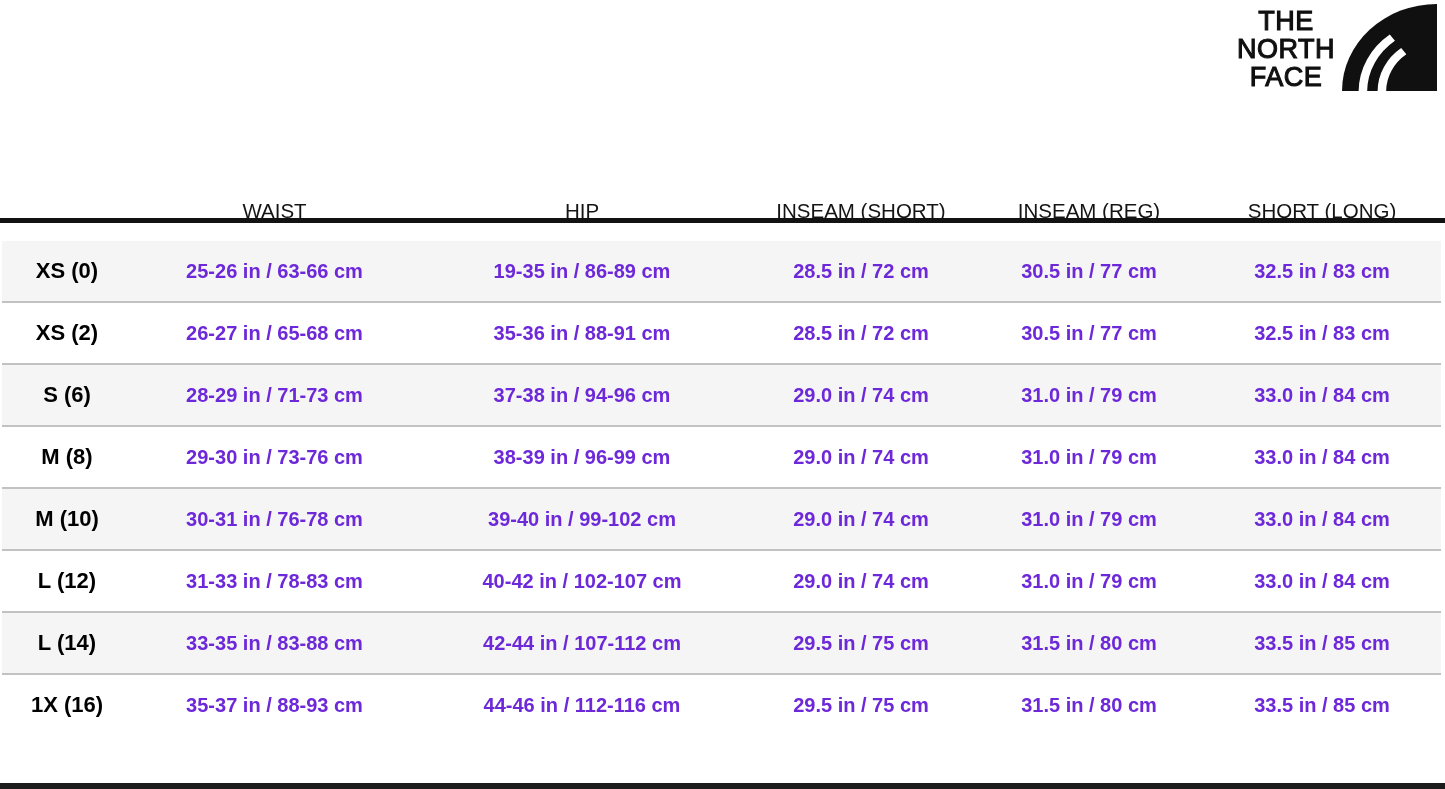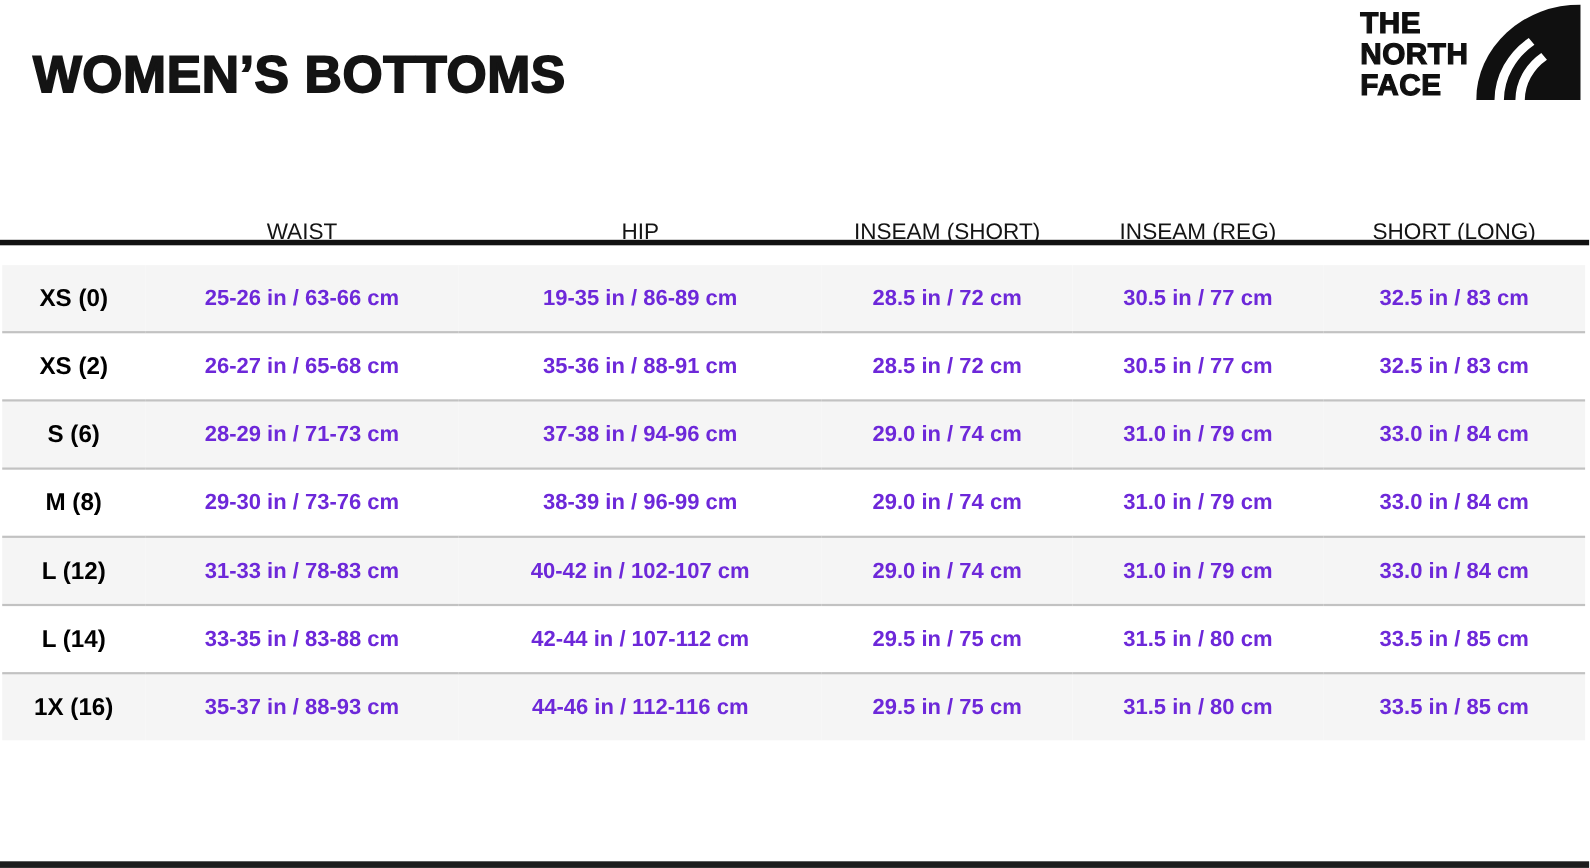--- a/index.html
+++ b/index.html
@@ -12,21 +12,21 @@
     position:absolute; left:30px; top:40px;
     font-size:47px; font-weight:bold; letter-spacing:0.5px;
     color:#141414; -webkit-text-stroke:1.6px #141414; white-space:nowrap;
   }
   
   .brand {
     position:absolute; top:4px; right:8px;
     display:flex; align-items:flex-start; gap:7px;
   }
   .brand-wordmark {
-    text-align:left; font-weight:bold; font-size:27px; line-height:28px;
+    text-align:center; font-weight:normal; font-size:27px; line-height:28px;
     letter-spacing:0.5px; color:#101010; -webkit-text-stroke:1.1px #101010;
     padding-top:3px; white-space:nowrap;
   }
   .brand-dome { width:95px; height:87px; display:block; }
   
   .size-table {
     position:absolute; left:2px; top:160px; width:1439px;
     border-collapse:collapse; table-layout:fixed;
   }
   .size-table th {
@@ -49,21 +49,20 @@
   .bottom-crop-bar {
     position:absolute; left:0; bottom:0; width:1445px; height:6px;
     background:#1c1c1c;
   }
 </style>
 </head>
 <body>
 
 <div class="page">
 
-  <div class="page-title">WOMEN’S BOTTOMS</div>
 
   <div class="brand">
     <div class="brand-wordmark">
       <div>THE</div>
       <div>NORTH</div>
       <div>FACE</div>
     </div>
     <svg class="brand-dome" viewBox="0 0 100 100" preserveAspectRatio="none">
       <path d="M100,0 A100,100 0 0 0 0,100 L100,100 Z" fill="#101010"></path>
       <path d="M22,100 A78,78 0 0 1 53,38.6" fill="none" stroke="#ffffff" stroke-width="9"></path>
@@ -117,20 +116,28 @@
       </tr>
       <tr>
         <td class="size-cell">M (8)</td>
         <td>29-30 in / 73-76 cm</td>
         <td>38-39 in / 96-99 cm</td>
         <td>29.0 in / 74 cm</td>
         <td>31.0 in / 79 cm</td>
         <td>33.0 in / 84 cm</td>
       </tr>
       <tr>
+        <td class="size-cell">M (10)</td>
+        <td>30-31 in / 76-78 cm</td>
+        <td>39-40 in / 99-102 cm</td>
+        <td>29.0 in / 74 cm</td>
+        <td>31.0 in / 79 cm</td>
+        <td>33.0 in / 84 cm</td>
+      </tr>
+      <tr>
         <td class="size-cell">L (12)</td>
         <td>31-33 in / 78-83 cm</td>
         <td>40-42 in / 102-107 cm</td>
         <td>29.0 in / 74 cm</td>
         <td>31.0 in / 79 cm</td>
         <td>33.0 in / 84 cm</td>
       </tr>
       <tr>
         <td class="size-cell">L (14)</td>
         <td>33-35 in / 83-88 cm</td>

